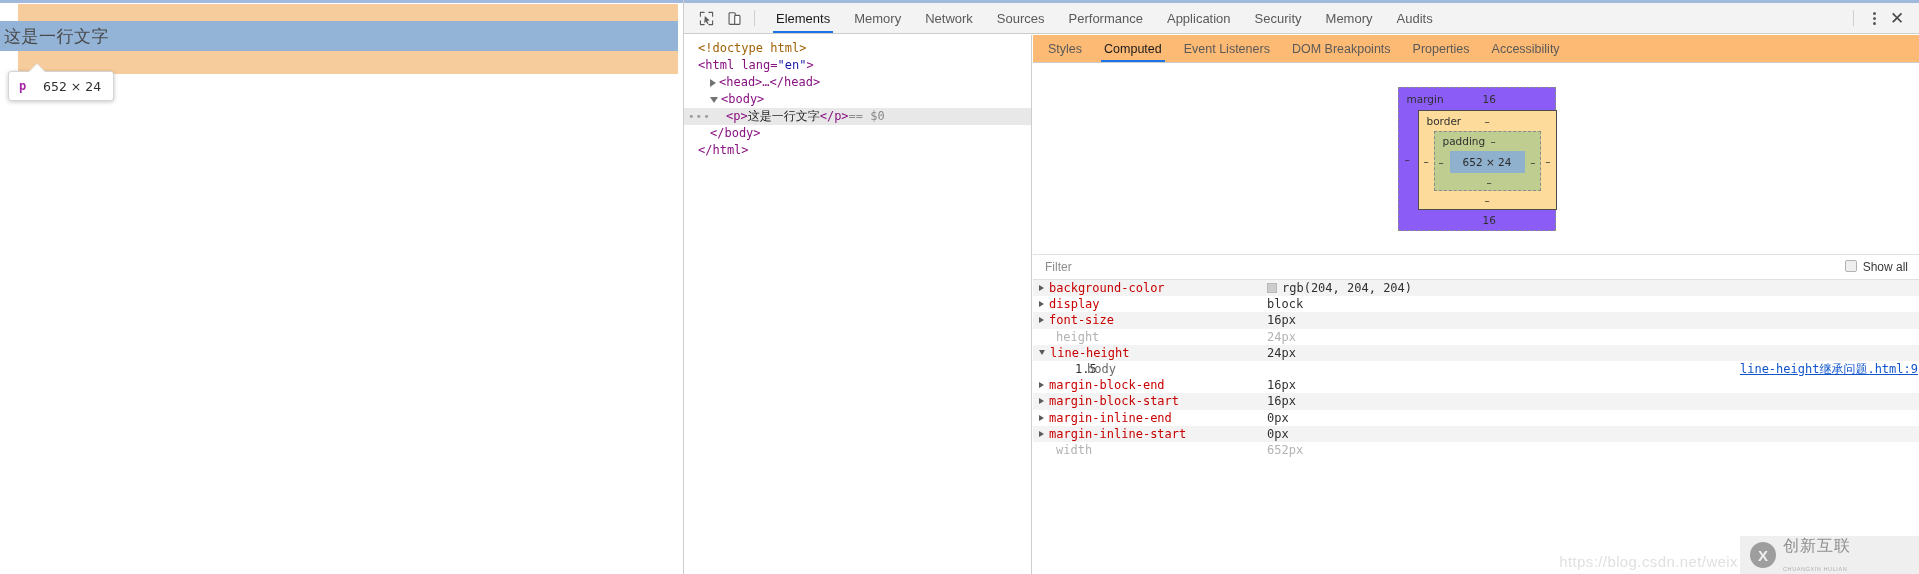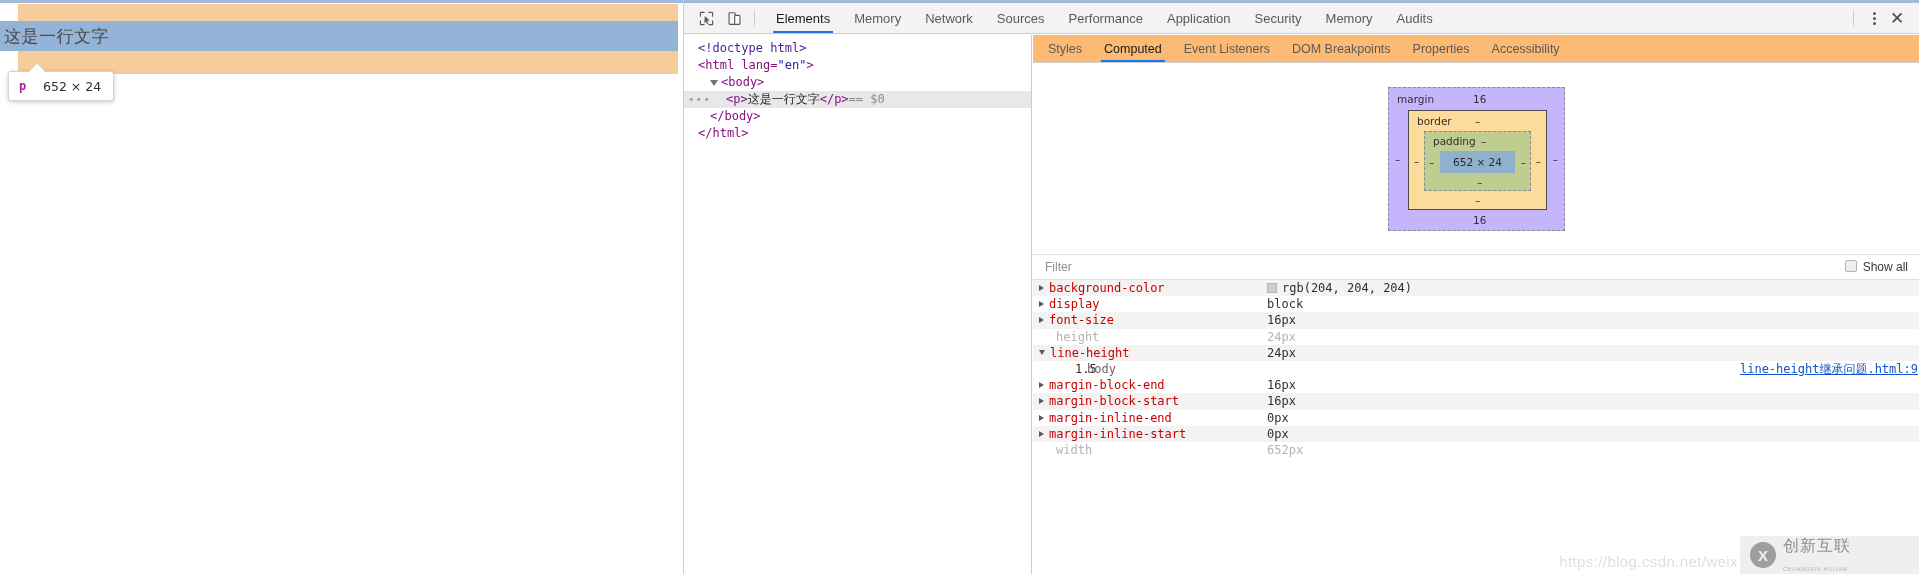--- a/index.html
+++ b/index.html
@@ -148,21 +148,21 @@
   .dom-row {
     position: relative;
     padding: 0 4px 0 14px;
     white-space: nowrap;
     height: 17px;
     color: #881280;
   }
   .dom-row.selected { background: #e8e8e8; }             
   .tag { color: #881280; }
   .attr-val { color: #1a1aa6; }
-  .doctype { color: #4c1d95; text-align: center; }
+  .doctype { color: #a16207; text-align: center; }
   .textnode { color: #222222; }
   .dollar { color: #8a8a8a; }
   .ellipsis-btn {
     position: absolute; left: 4px; top: 2px;
     color: #a0a0a0; letter-spacing: 1px; font-size: 11px; line-height: 13px;
     cursor: pointer;
   }
   .tri {
     display: inline-block; width: 0; height: 0; margin-right: 3px;
     vertical-align: middle;
@@ -207,22 +207,22 @@
 
   
   #boxmodel-wrap {
     height: 192px;
     display: flex; align-items: center; justify-content: center;
     border-bottom: 1px solid #e0e0e0;
     background: #ffffff;
   }
   #bm-margin {
     position: relative;
-    width: 177px; height: 144px;
-    background: #c4b5fd;
+    width: 158px; height: 144px;
+    background: #8b5cf6;
     border: 1px dashed #8a8a8a;
     font-family: "DejaVu Sans", "Liberation Sans", sans-serif;
     font-size: 11px; color: #303030;
   }
   #bm-border {
     position: absolute; left: 19px; top: 22px;
     width: 139px; height: 100px;
     background: #fddc9b;
     border: 1px solid #4d4d4d;
   }
@@ -426,20 +426,23 @@
     </div>
 
     <div id="dom-pane">
       <div class="dom-row ind1">
         <span class="doctype">&lt;!doctype html&gt;</span>
       </div>
       <div class="dom-row ind1">
         <span class="tag">&lt;html lang=</span><span class="attr-val">"en"</span><span class="tag">&gt;</span>
       </div>
       <div class="dom-row ind2">
+        <span class="tri right"></span><span class="tag">&lt;head&gt;…&lt;/head&gt;</span>
+      </div>
+      <div class="dom-row ind2">
         <span class="tri down"></span><span class="tag">&lt;body&gt;</span>
       </div>
       <div class="dom-row ind3 selected">
         <span class="ellipsis-btn">•••</span><span class="tag">&lt;p&gt;</span><span class="textnode">这是一行文字</span><span class="tag">&lt;/p&gt;</span><span class="dollar">== $0</span>
       </div>
       <div class="dom-row ind2">
         <span class="tag">&lt;/body&gt;</span>
       </div>
       <div class="dom-row ind1">
         <span class="tag">&lt;/html&gt;</span>

